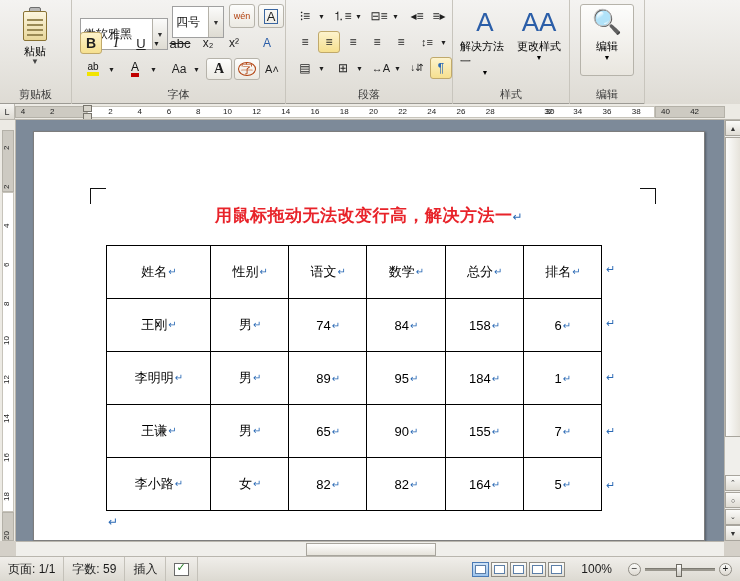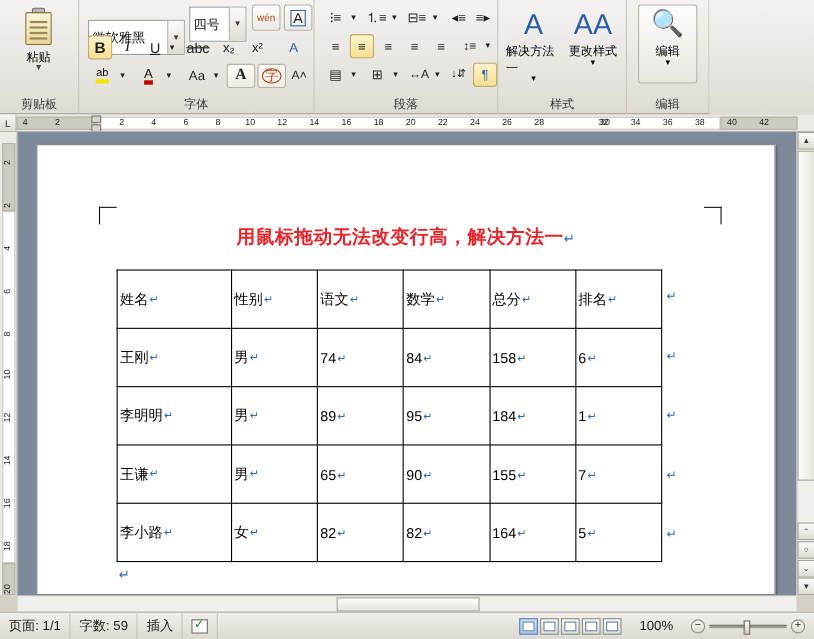--- a/index.html
+++ b/index.html
@@ -198,21 +198,21 @@
 
   table.doc-table {
     position:absolute; left:72px; top:113px;
     width:496px;
     border-collapse:collapse;
     font-size:13px; color:#000;
   }
   table.doc-table td {
     border:1px solid #000;
     height:53px;
-    text-align:left;
+    text-align:center;
     vertical-align:middle;
     padding:0 2px;
   }
   .cellwrap { position:relative; display:inline-block; }
   .cellwrap .pc {
     color:#2b6ab5; font-size:10px; position:relative; top:-1px; left:1px;
   }
   .row-mark {
     position:absolute; left:572px; color:#2b6ab5; font-size:11px;
   }

